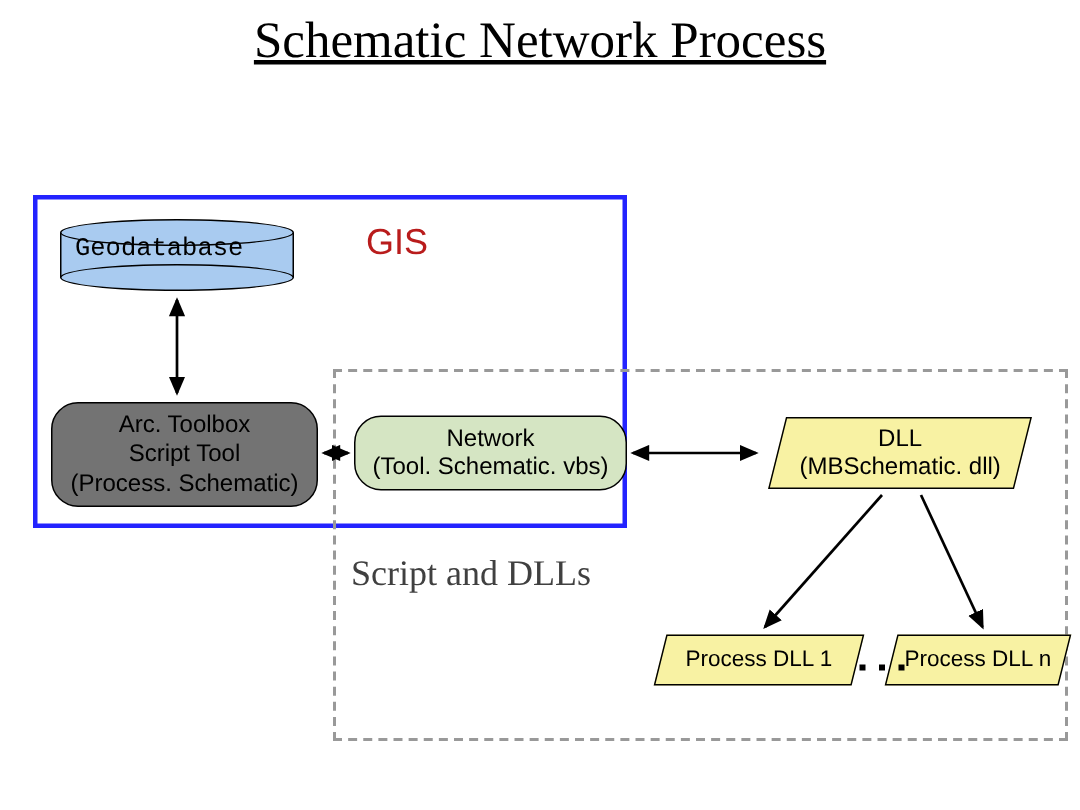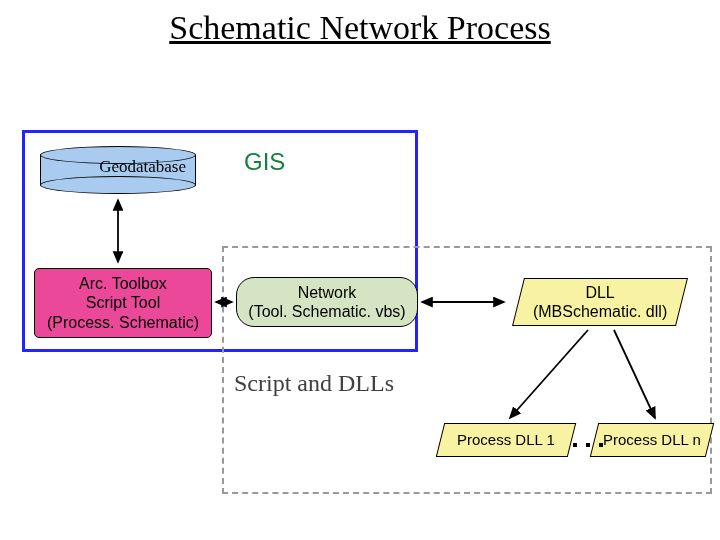--- a/index.html
+++ b/index.html
@@ -36,21 +36,21 @@
     width: 490px;
     height: 248px;
     border: 2px dashed #999;
   }
   .gis-label {
     position: absolute;
     left: 244px;
     top: 148px;
     font-family: Arial, sans-serif;
     font-size: 24px;
-    color: #15803d;
+    color: #b91c1c;
   }
   .sd-label {
     position: absolute;
     left: 234px;
     top: 370px;
     font-family: Liberation Serif, serif;
     font-size: 24px;
     color: #404040;
   }
   
@@ -79,36 +79,36 @@
     border: 1.5px solid #000;
     border-radius: 50%;
   }
   .geo-cyl .top { top: 0; }
   .geo-cyl .bot { top: 30px; }
   .geo-label {
     position: absolute;
     left: 50px;
     top: 157px;
     width: 136px;
-    text-align: right;
-    font-family: Liberation Serif, serif;
+    text-align: left;
+    font-family: Liberation Mono, monospace;
     font-size: 17px;
     color: #000;
     z-index: 5;
   }
   
   .arctool {
     position: absolute;
     left: 34px;
     top: 268px;
     width: 178px;
     height: 70px;
-    background: #ec4899;
-    border: 1.5px solid #000;
-    border-radius: 5px;
+    background: #737373;
+    border: 1.5px solid #000;
+    border-radius: 18px;
     display: flex;
     align-items: center;
     justify-content: center;
     text-align: center;
     font-family: Arial, sans-serif;
     font-size: 16px;
     line-height: 1.2;
   }
   .script {
     position: absolute;

